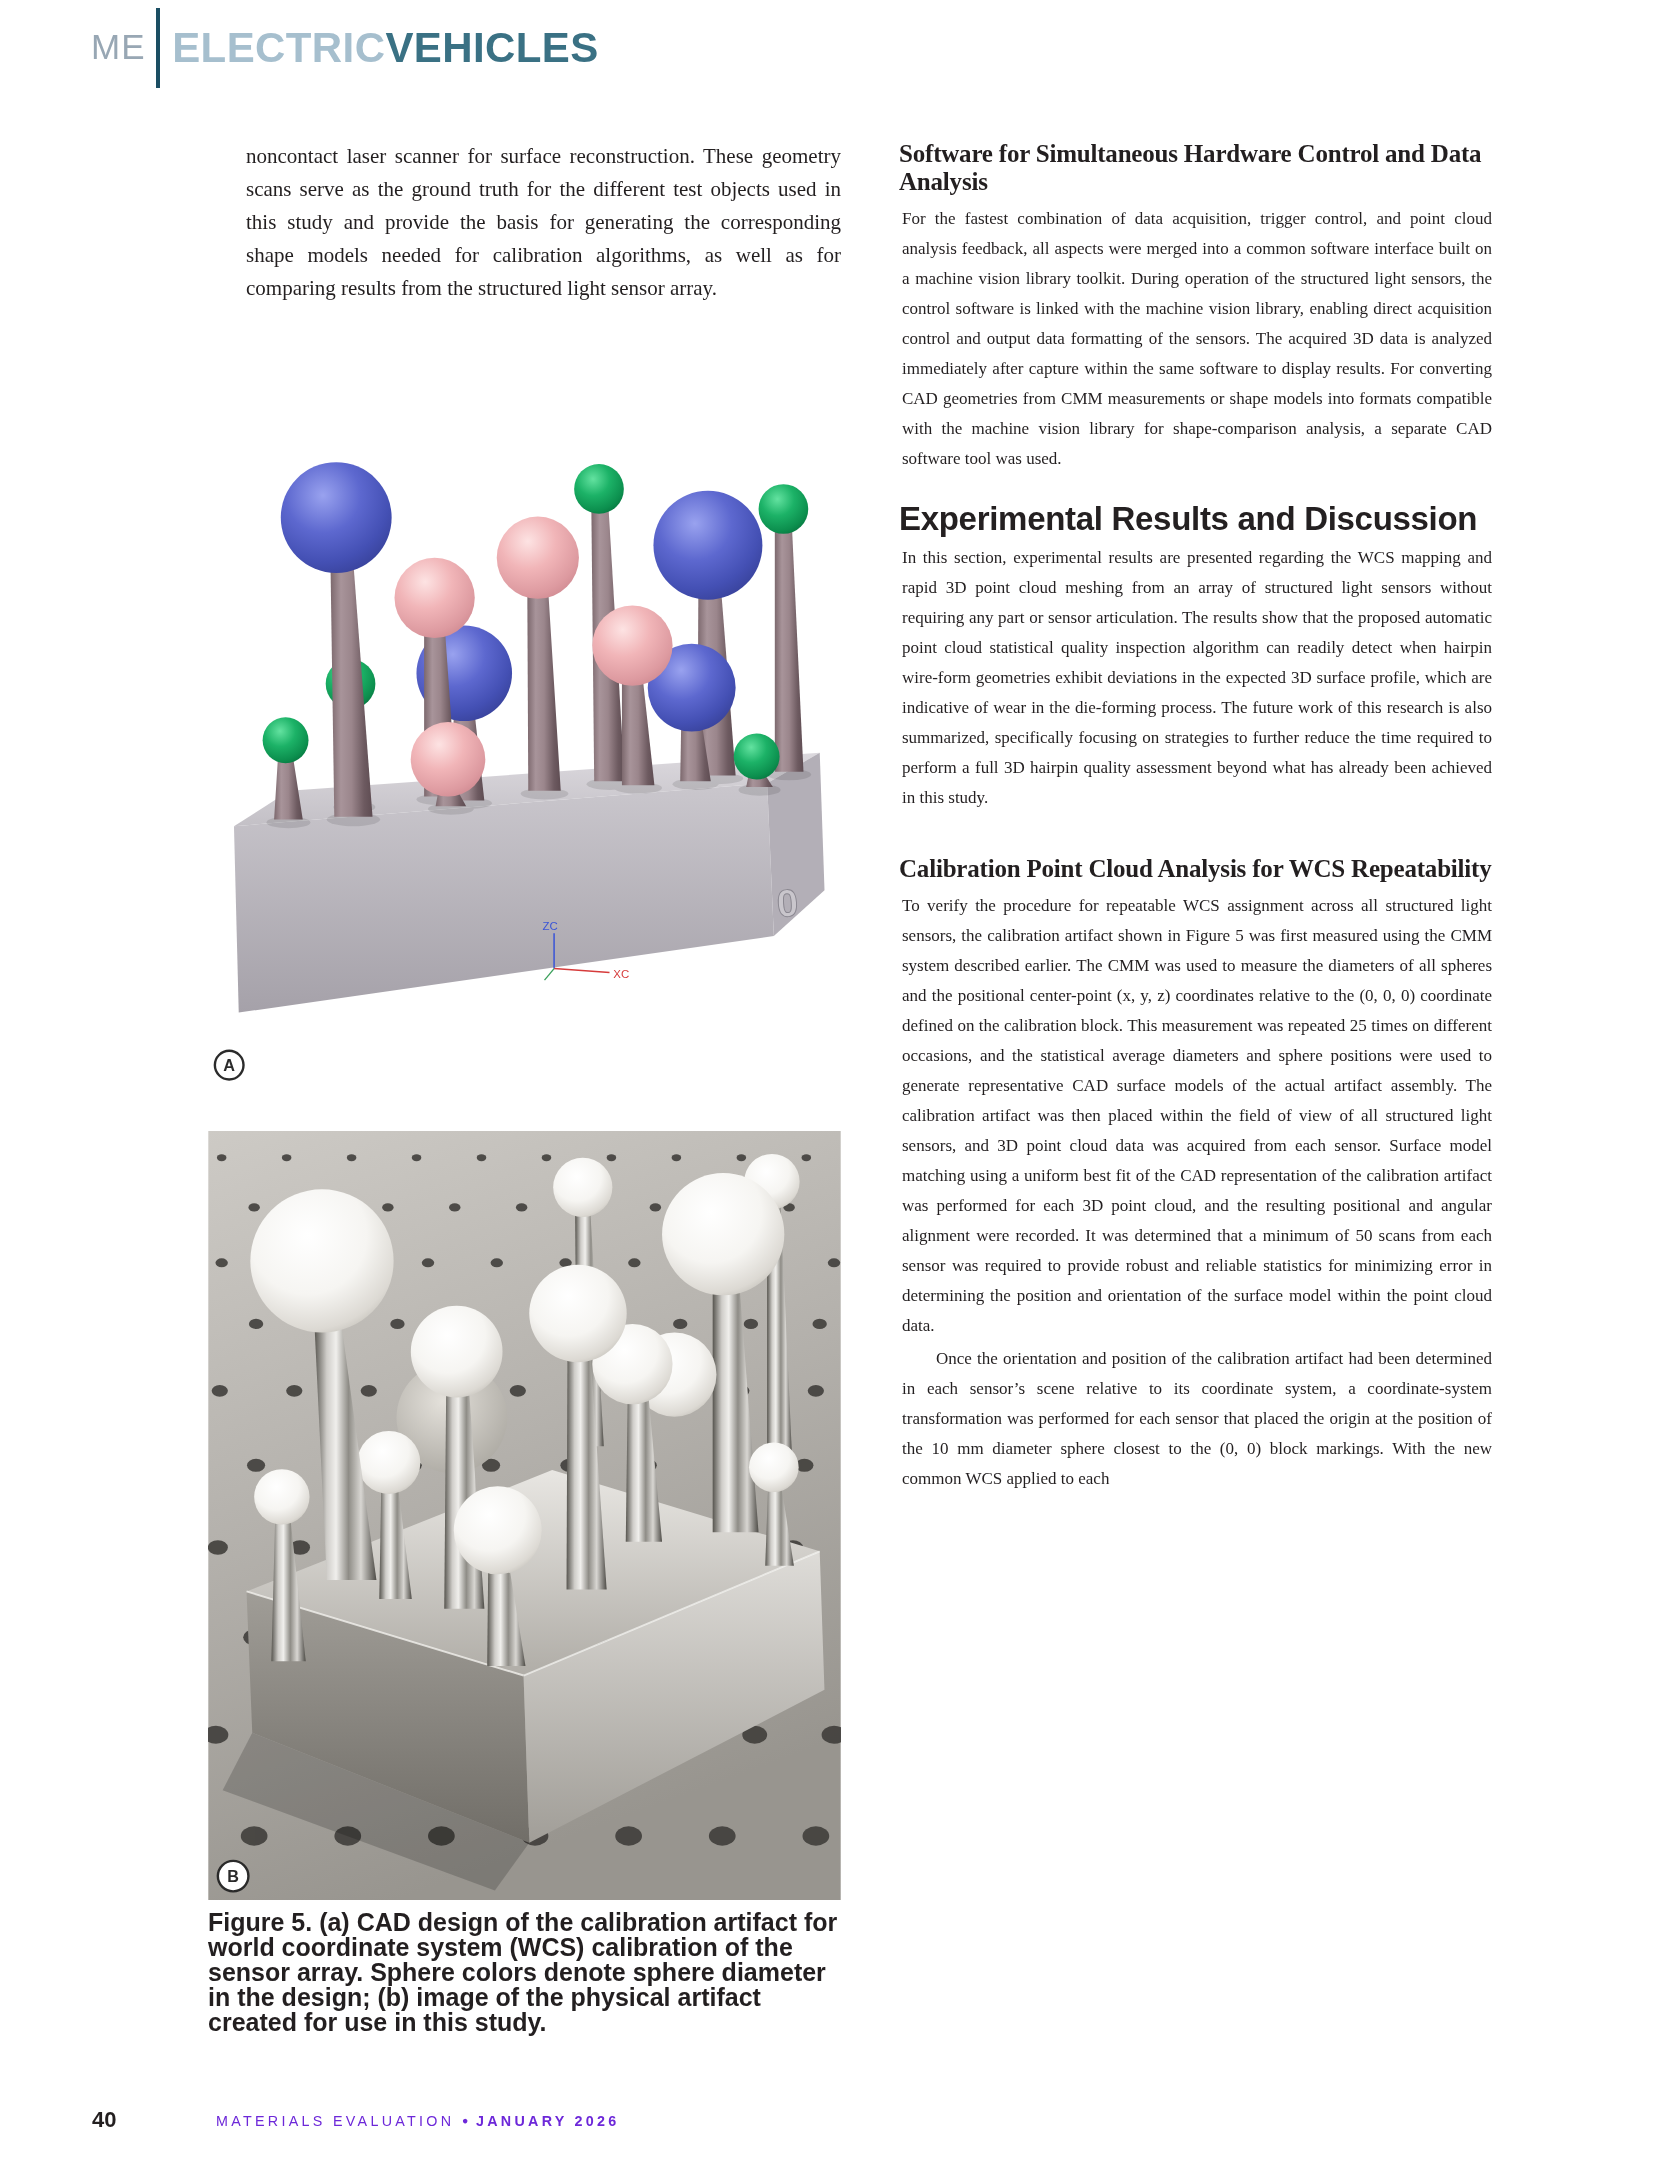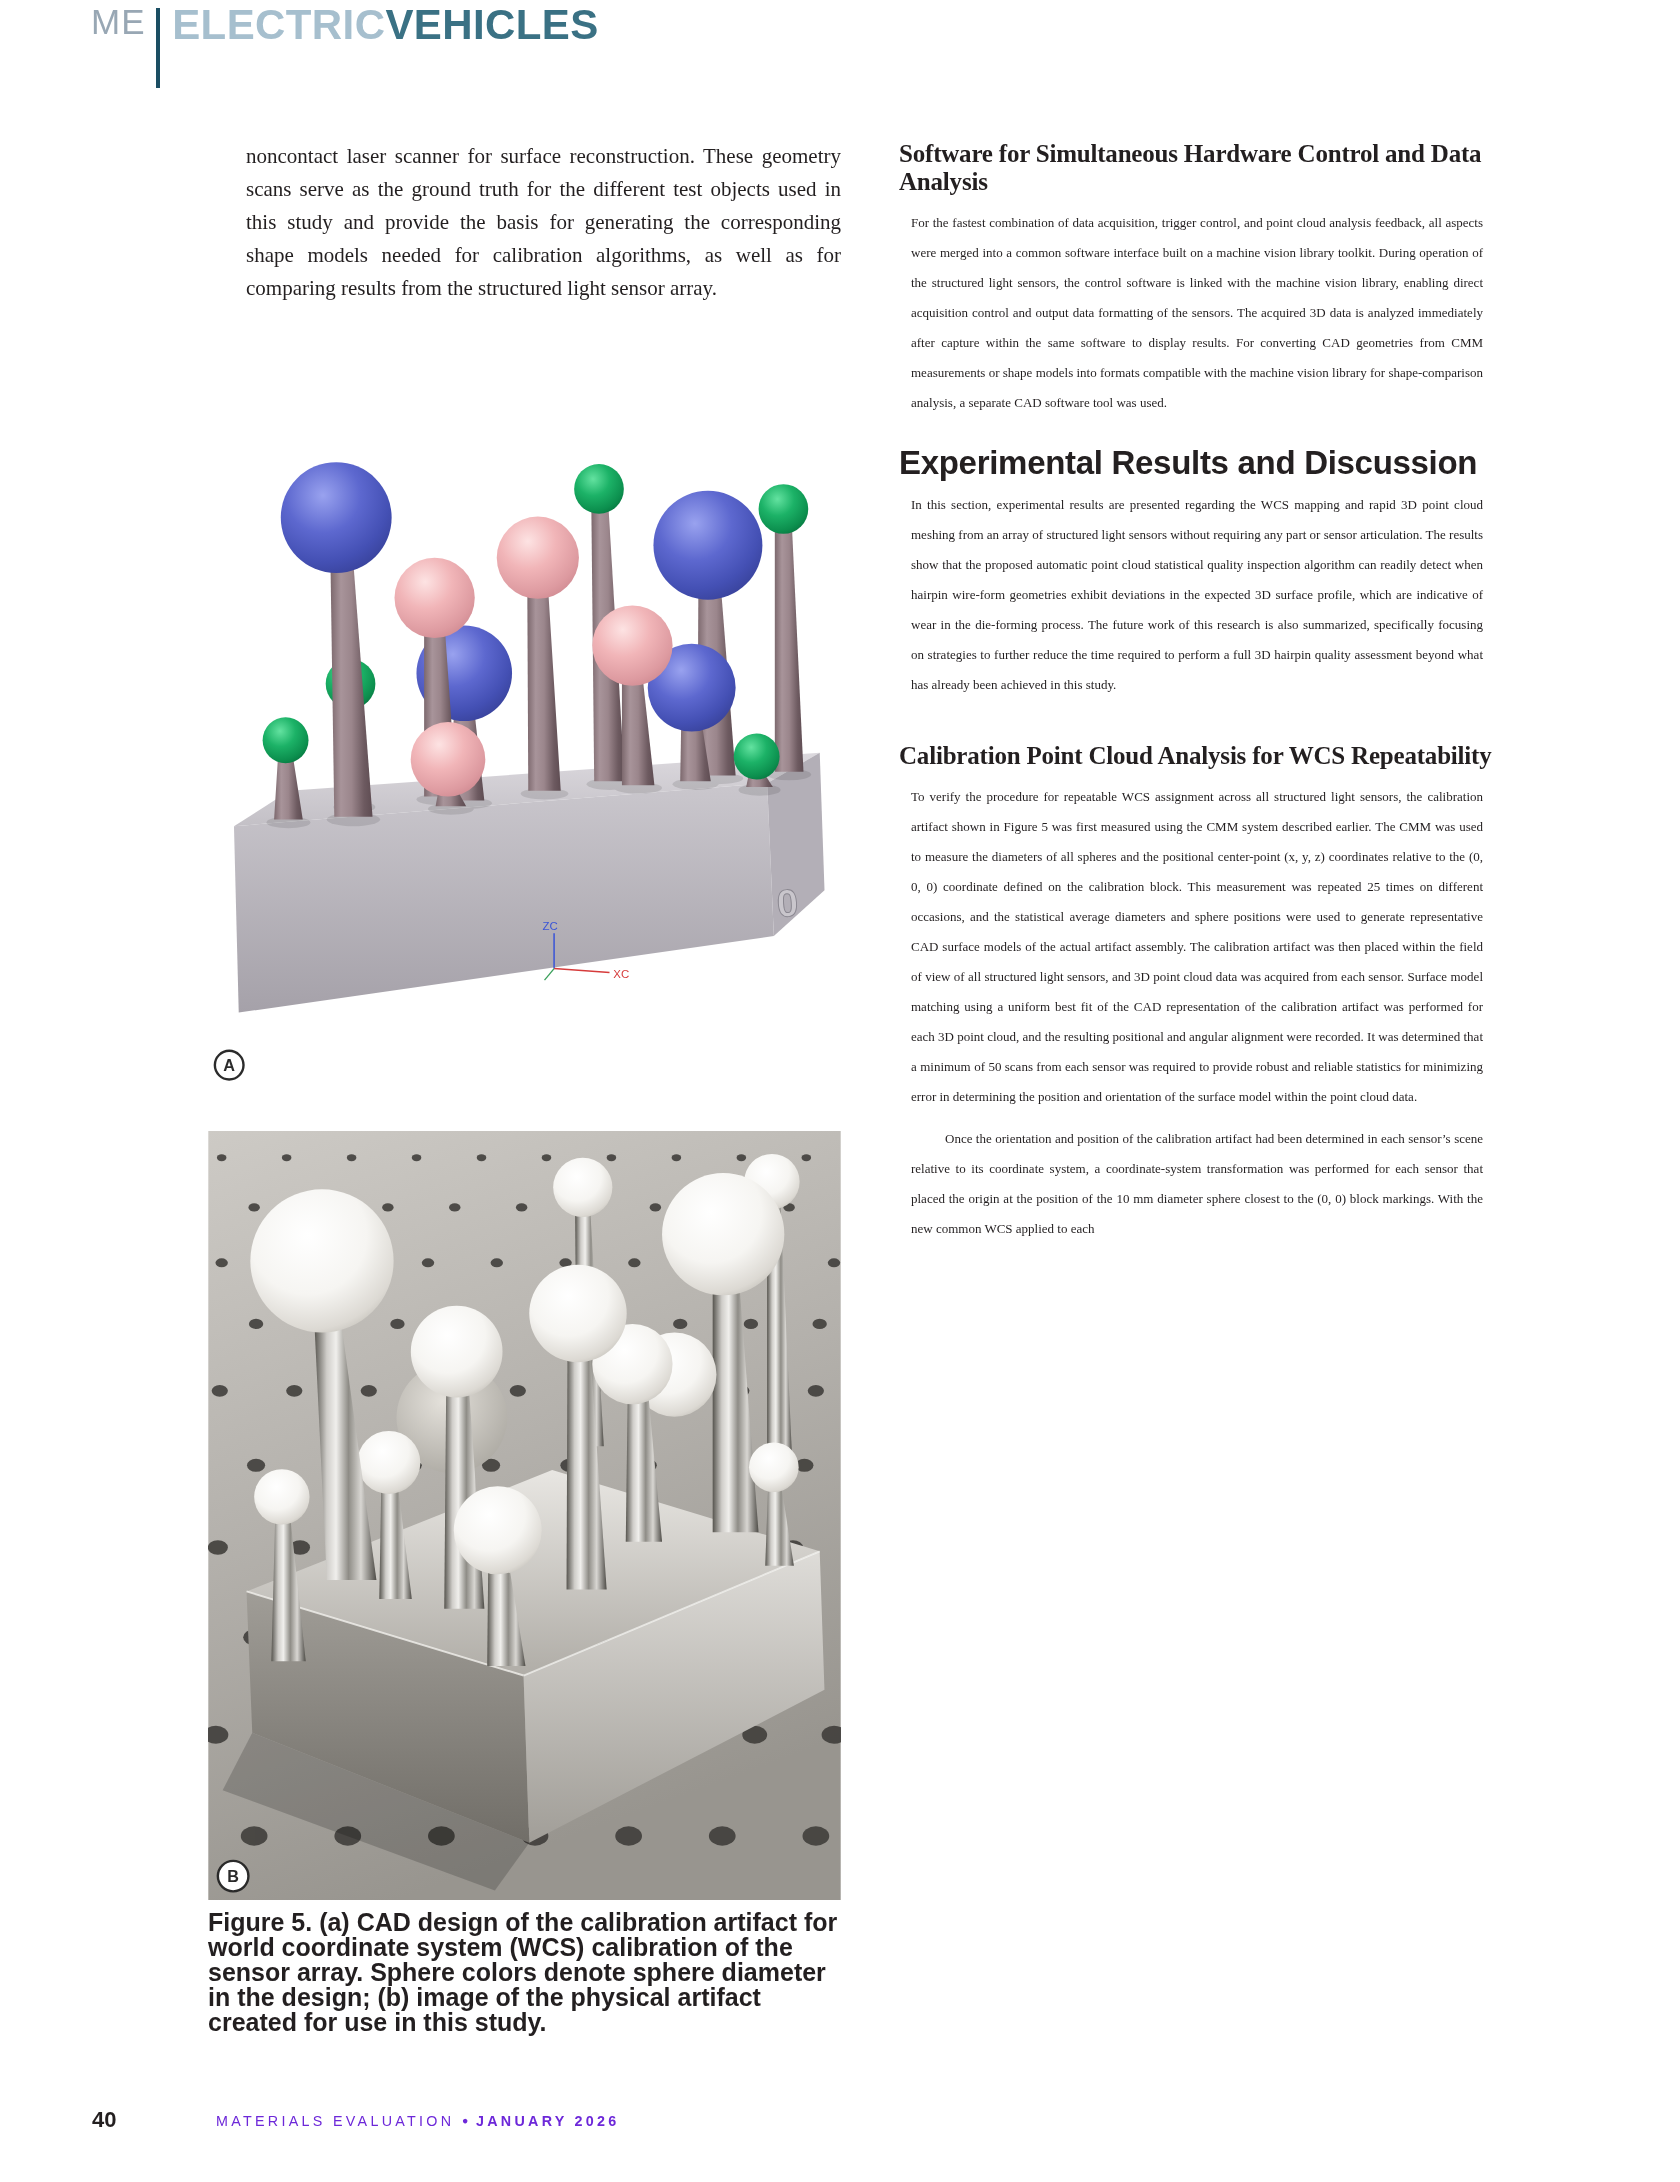--- a/index.html
+++ b/index.html
@@ -1,33 +1,33 @@
 <!DOCTYPE html>
 <html><head>
 <meta charset="utf-8">
 <style>
   html,body{margin:0;padding:0;background:#ffffff;}
   .page{position:relative;width:1680px;height:2182px;background:#ffffff;overflow:hidden;
         font-family:"Liberation Serif",serif;color:#231f20;}
 
   
-  .hdr{position:absolute;left:91px;top:7.6px;height:80px;display:flex;align-items:flex-start;}
+  .hdr{position:absolute;left:91px;top:7.6px;height:80px;display:flex;align-items:center;}
   .hdr .me{font-family:"Liberation Sans",sans-serif;font-size:35px;line-height:.82;
            color:#98a7b4;letter-spacing:1px;}
   .hdr .bar{width:3.8px;height:80px;background:#1b4e63;margin:0 12.4px 0 10.5px;}
   .hdr .sect{font-family:"Liberation Sans",sans-serif;font-weight:bold;font-size:42px;line-height:.8;
              letter-spacing:0.4px;white-space:nowrap;}
   .hdr .lt{color:#a6bfce;}
   .hdr .dk{color:#3a7184;}
 
   
   .colL{position:absolute;left:208px;top:140px;width:595px;margin-left:38px;}
   .colL p{margin:0;font-size:21px;line-height:33px;text-align:justify;}
   .colR{position:absolute;left:899px;top:140px;width:596px;}
-  .colR p{margin:12px;font-size:13px;line-height:30px;text-align:justify;}
+  .colR p{margin:3px;font-size:17px;line-height:30px;text-align:justify;}
   h3.serifhead{font-family:"Liberation Serif",serif;font-weight:bold;font-size:25px;
                line-height:28px;margin:0 0 7.6px 0;letter-spacing:-0.2px;}
   h3.mt{margin-top:42px;}
   h2.sanshead{font-family:"Liberation Sans",sans-serif;font-weight:bold;font-size:33px;
               line-height:31px;margin:29px 0 9.6px 0;letter-spacing:-0.3px;color:#242021;}
   .indent{text-indent:34px;}
 
   
   .figA{position:absolute;left:208px;top:401px;width:631px;height:688px;}
   .figB{position:absolute;left:208px;top:1131px;width:633px;height:769px;}

